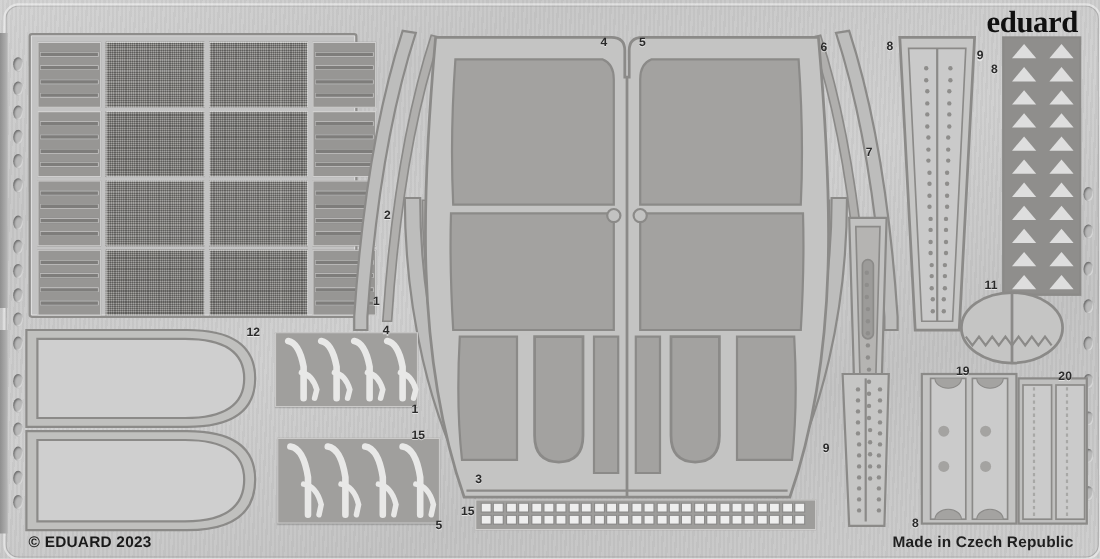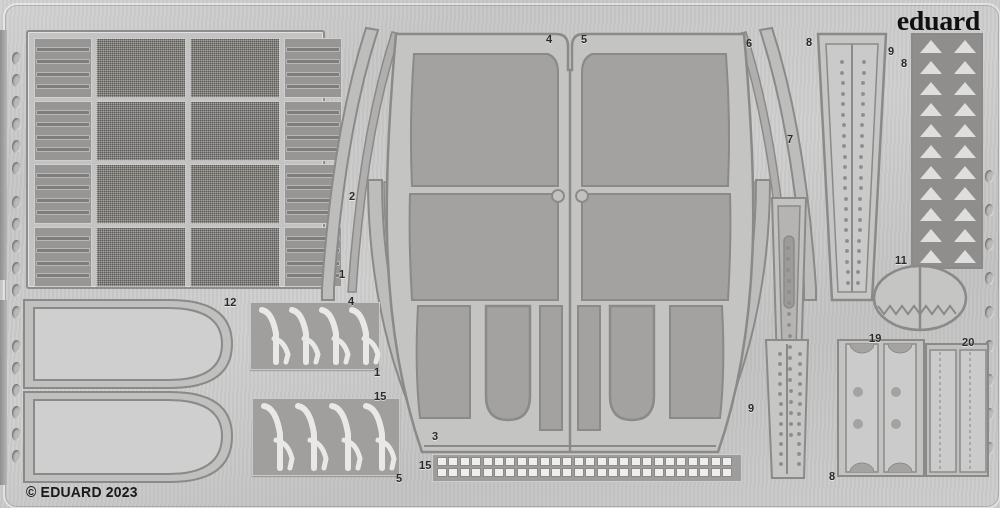--- a/index.html
+++ b/index.html
@@ -113,20 +113,21 @@
 </style>
 </head>
 <body>
 
 <div id="fret">
   <div class="sheet"></div>
   <div class="frame-edge"></div>
 
   <div class="brand">eduard</div>
   <div class="copy">© EDUARD 2023</div>
+  <div class="made">Made in Czech Republic</div>
 
   <div class="railL" style="top:30px;height:250px;"></div>
   <div class="railL" style="top:300px;height:185px;"></div>
   <div id="holes">
       <div class="hole" style="left: 12px; top: 52px;"></div>
       <div class="hole" style="left: 12px; top: 74px;"></div>
       <div class="hole" style="left: 12px; top: 96px;"></div>
       <div class="hole" style="left: 12px; top: 118px;"></div>
       <div class="hole" style="left: 12px; top: 140px;"></div>
       <div class="hole" style="left: 12px; top: 162px;"></div>

